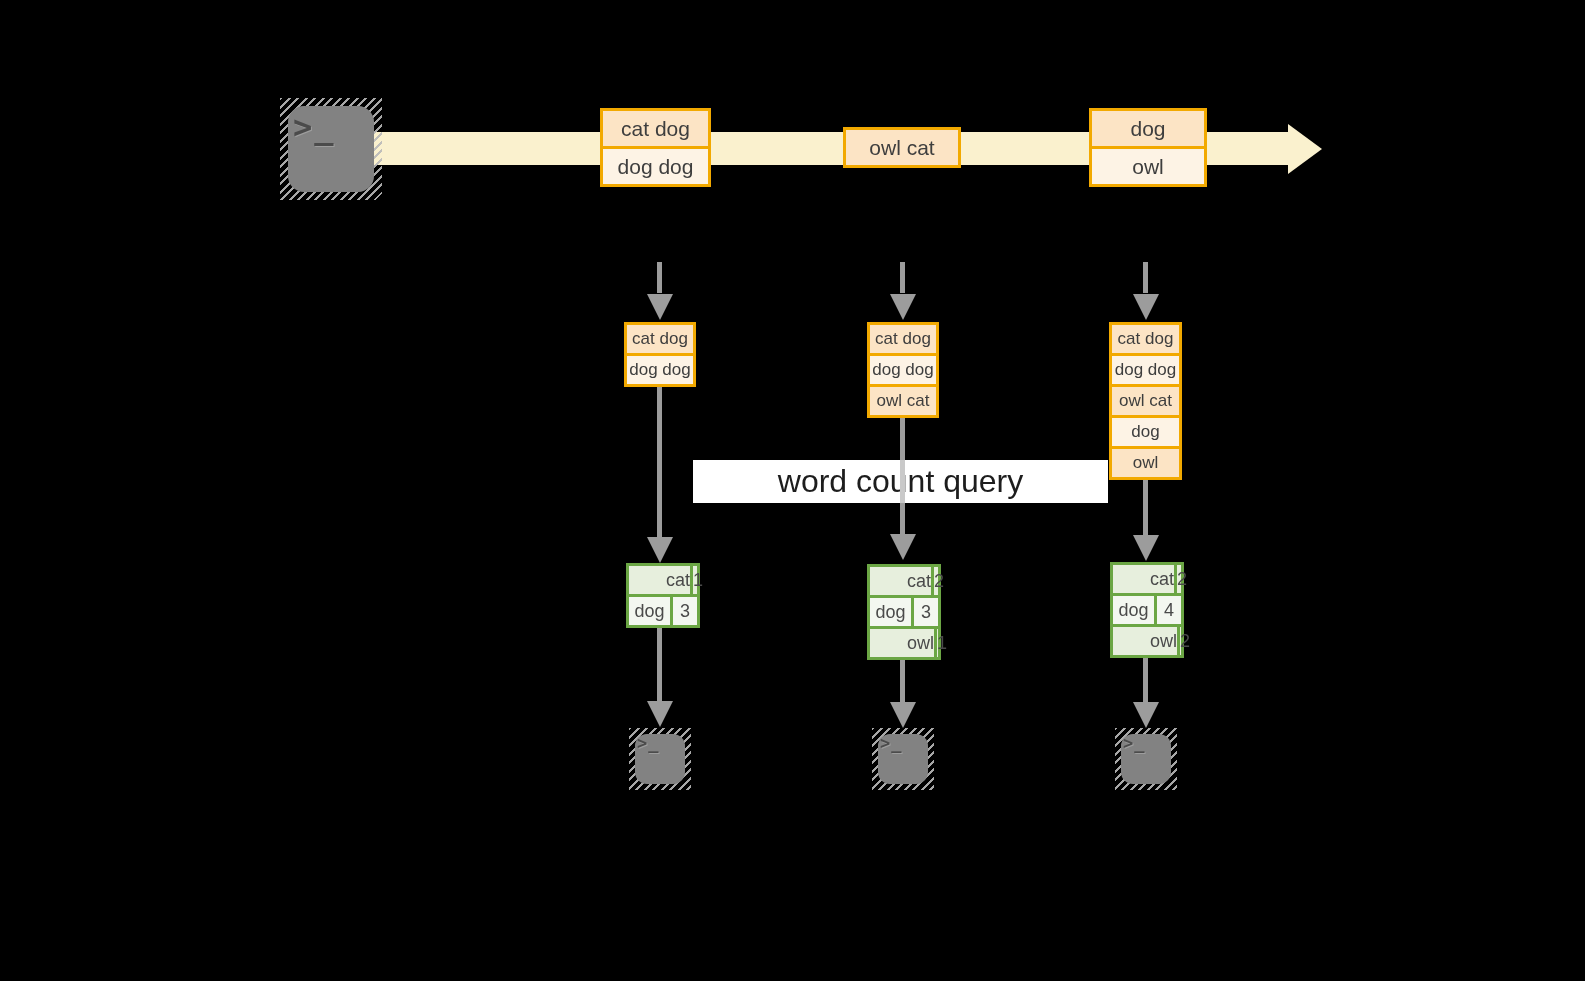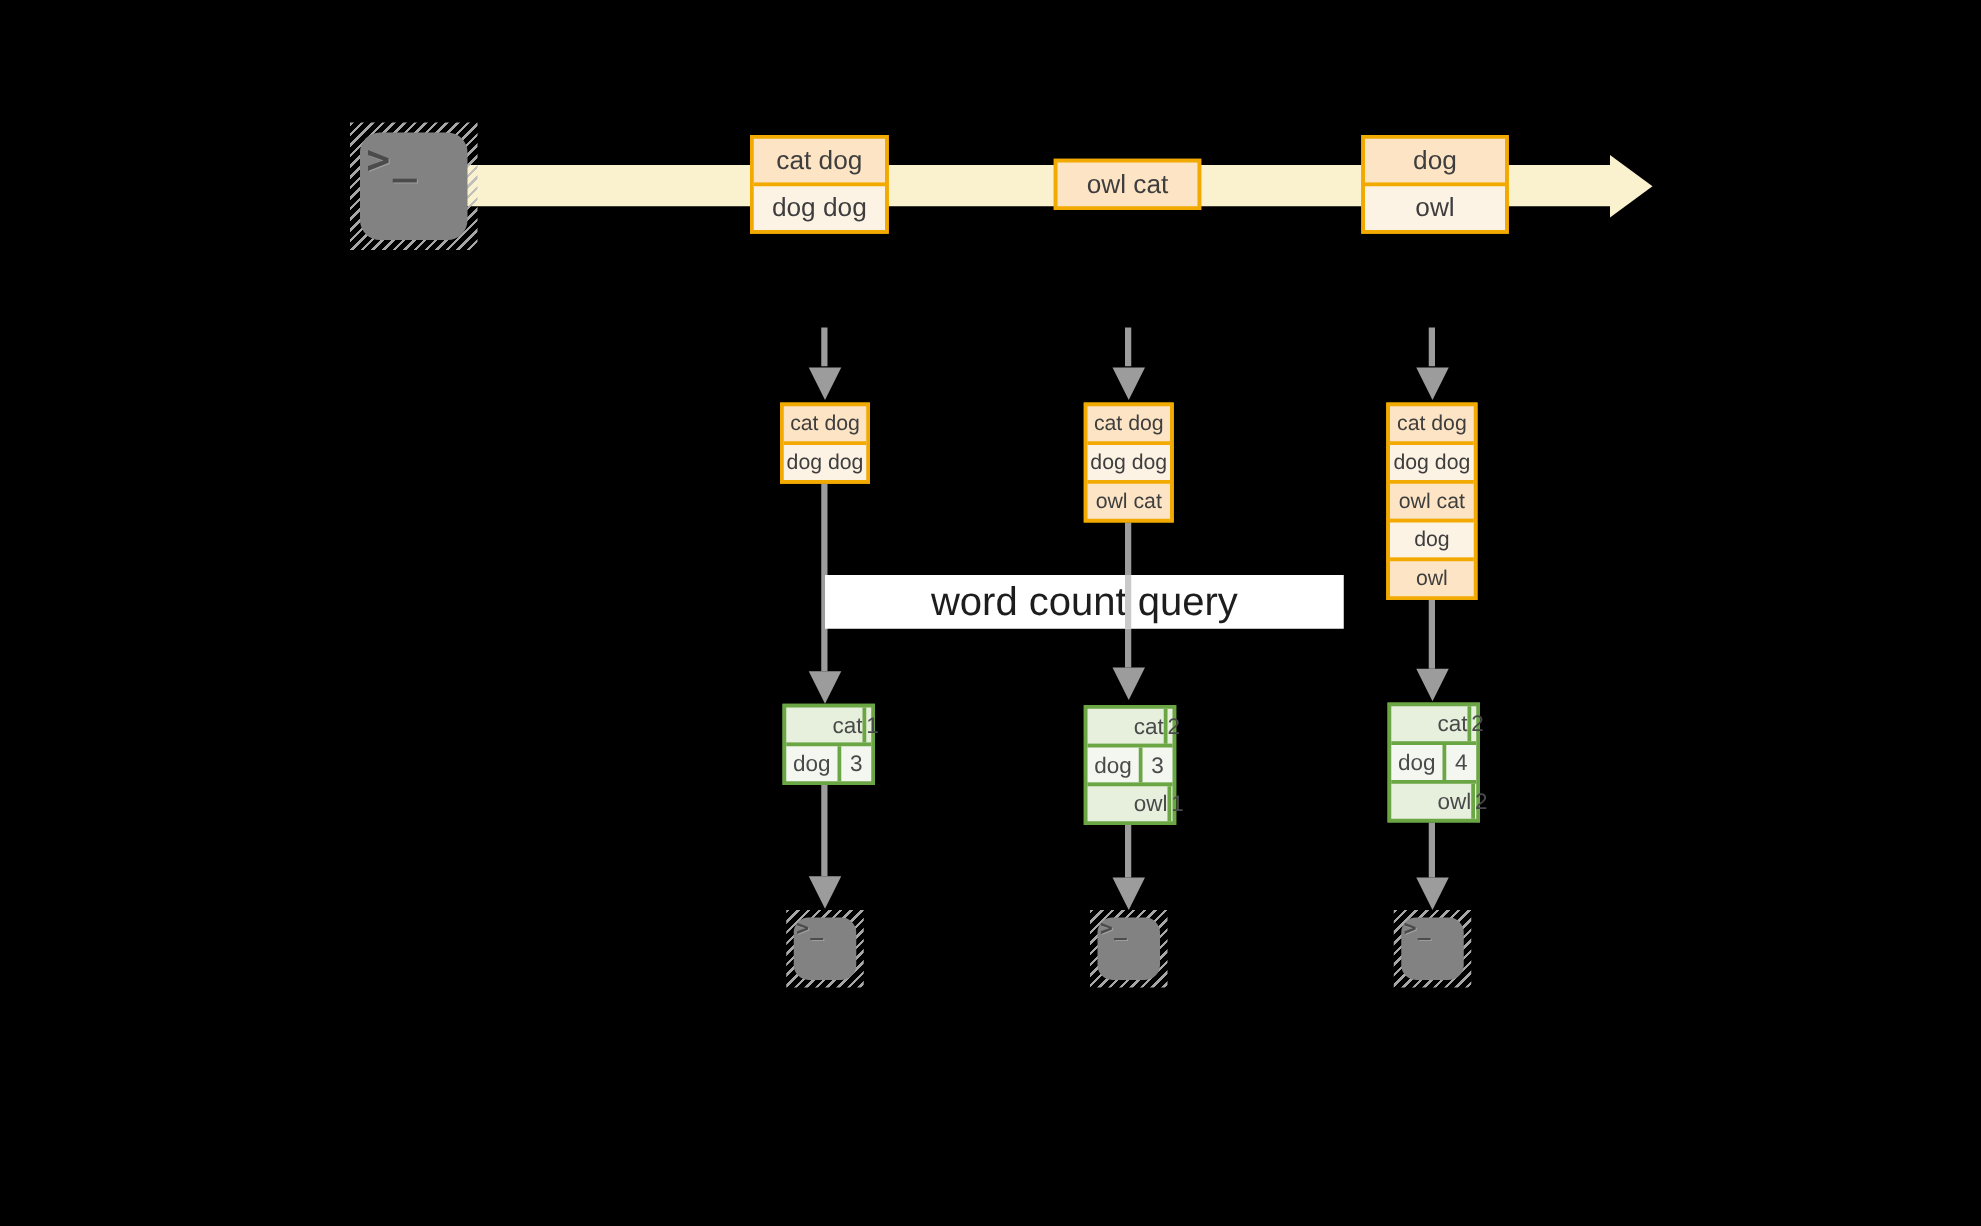--- a/index.html
+++ b/index.html
@@ -34,21 +34,21 @@
   .fillB{background:var(--peach-light);}
 
   
   .vline{width:5px;background:var(--gray-line);z-index:2;}
   .vline-light{width:5px;background:#C9C9C9;z-index:6;}
   .ahead{width:0;height:0;z-index:2;
     border-left:13px solid transparent;border-right:13px solid transparent;
     border-top:26px solid var(--gray-line);}
 
   
-  .banner{left:660px;top:460px;width:415px;height:43px;background:#fff;z-index:5;
+  .banner{left:693px;top:460px;width:415px;height:43px;background:#fff;z-index:5;
     text-align:center;line-height:43px;font-size:32px;color:#1D1D1D;}
 
   
   .gtable{border:3px solid var(--green);box-sizing:border-box;z-index:4;background:var(--green);}
   .grow{display:flex;}
   .grow + .grow{border-top:3px solid var(--green);}
   .gname{width:41px;height:28px;line-height:28px;text-align:center;font-size:18px;color:#4A4A4A;}
   .gval{width:24px;height:28px;line-height:28px;text-align:center;font-size:18px;color:#4A4A4A;
     border-left:3px solid var(--green);}
   .gA{background:var(--green-fill);padding-left:37px;}

